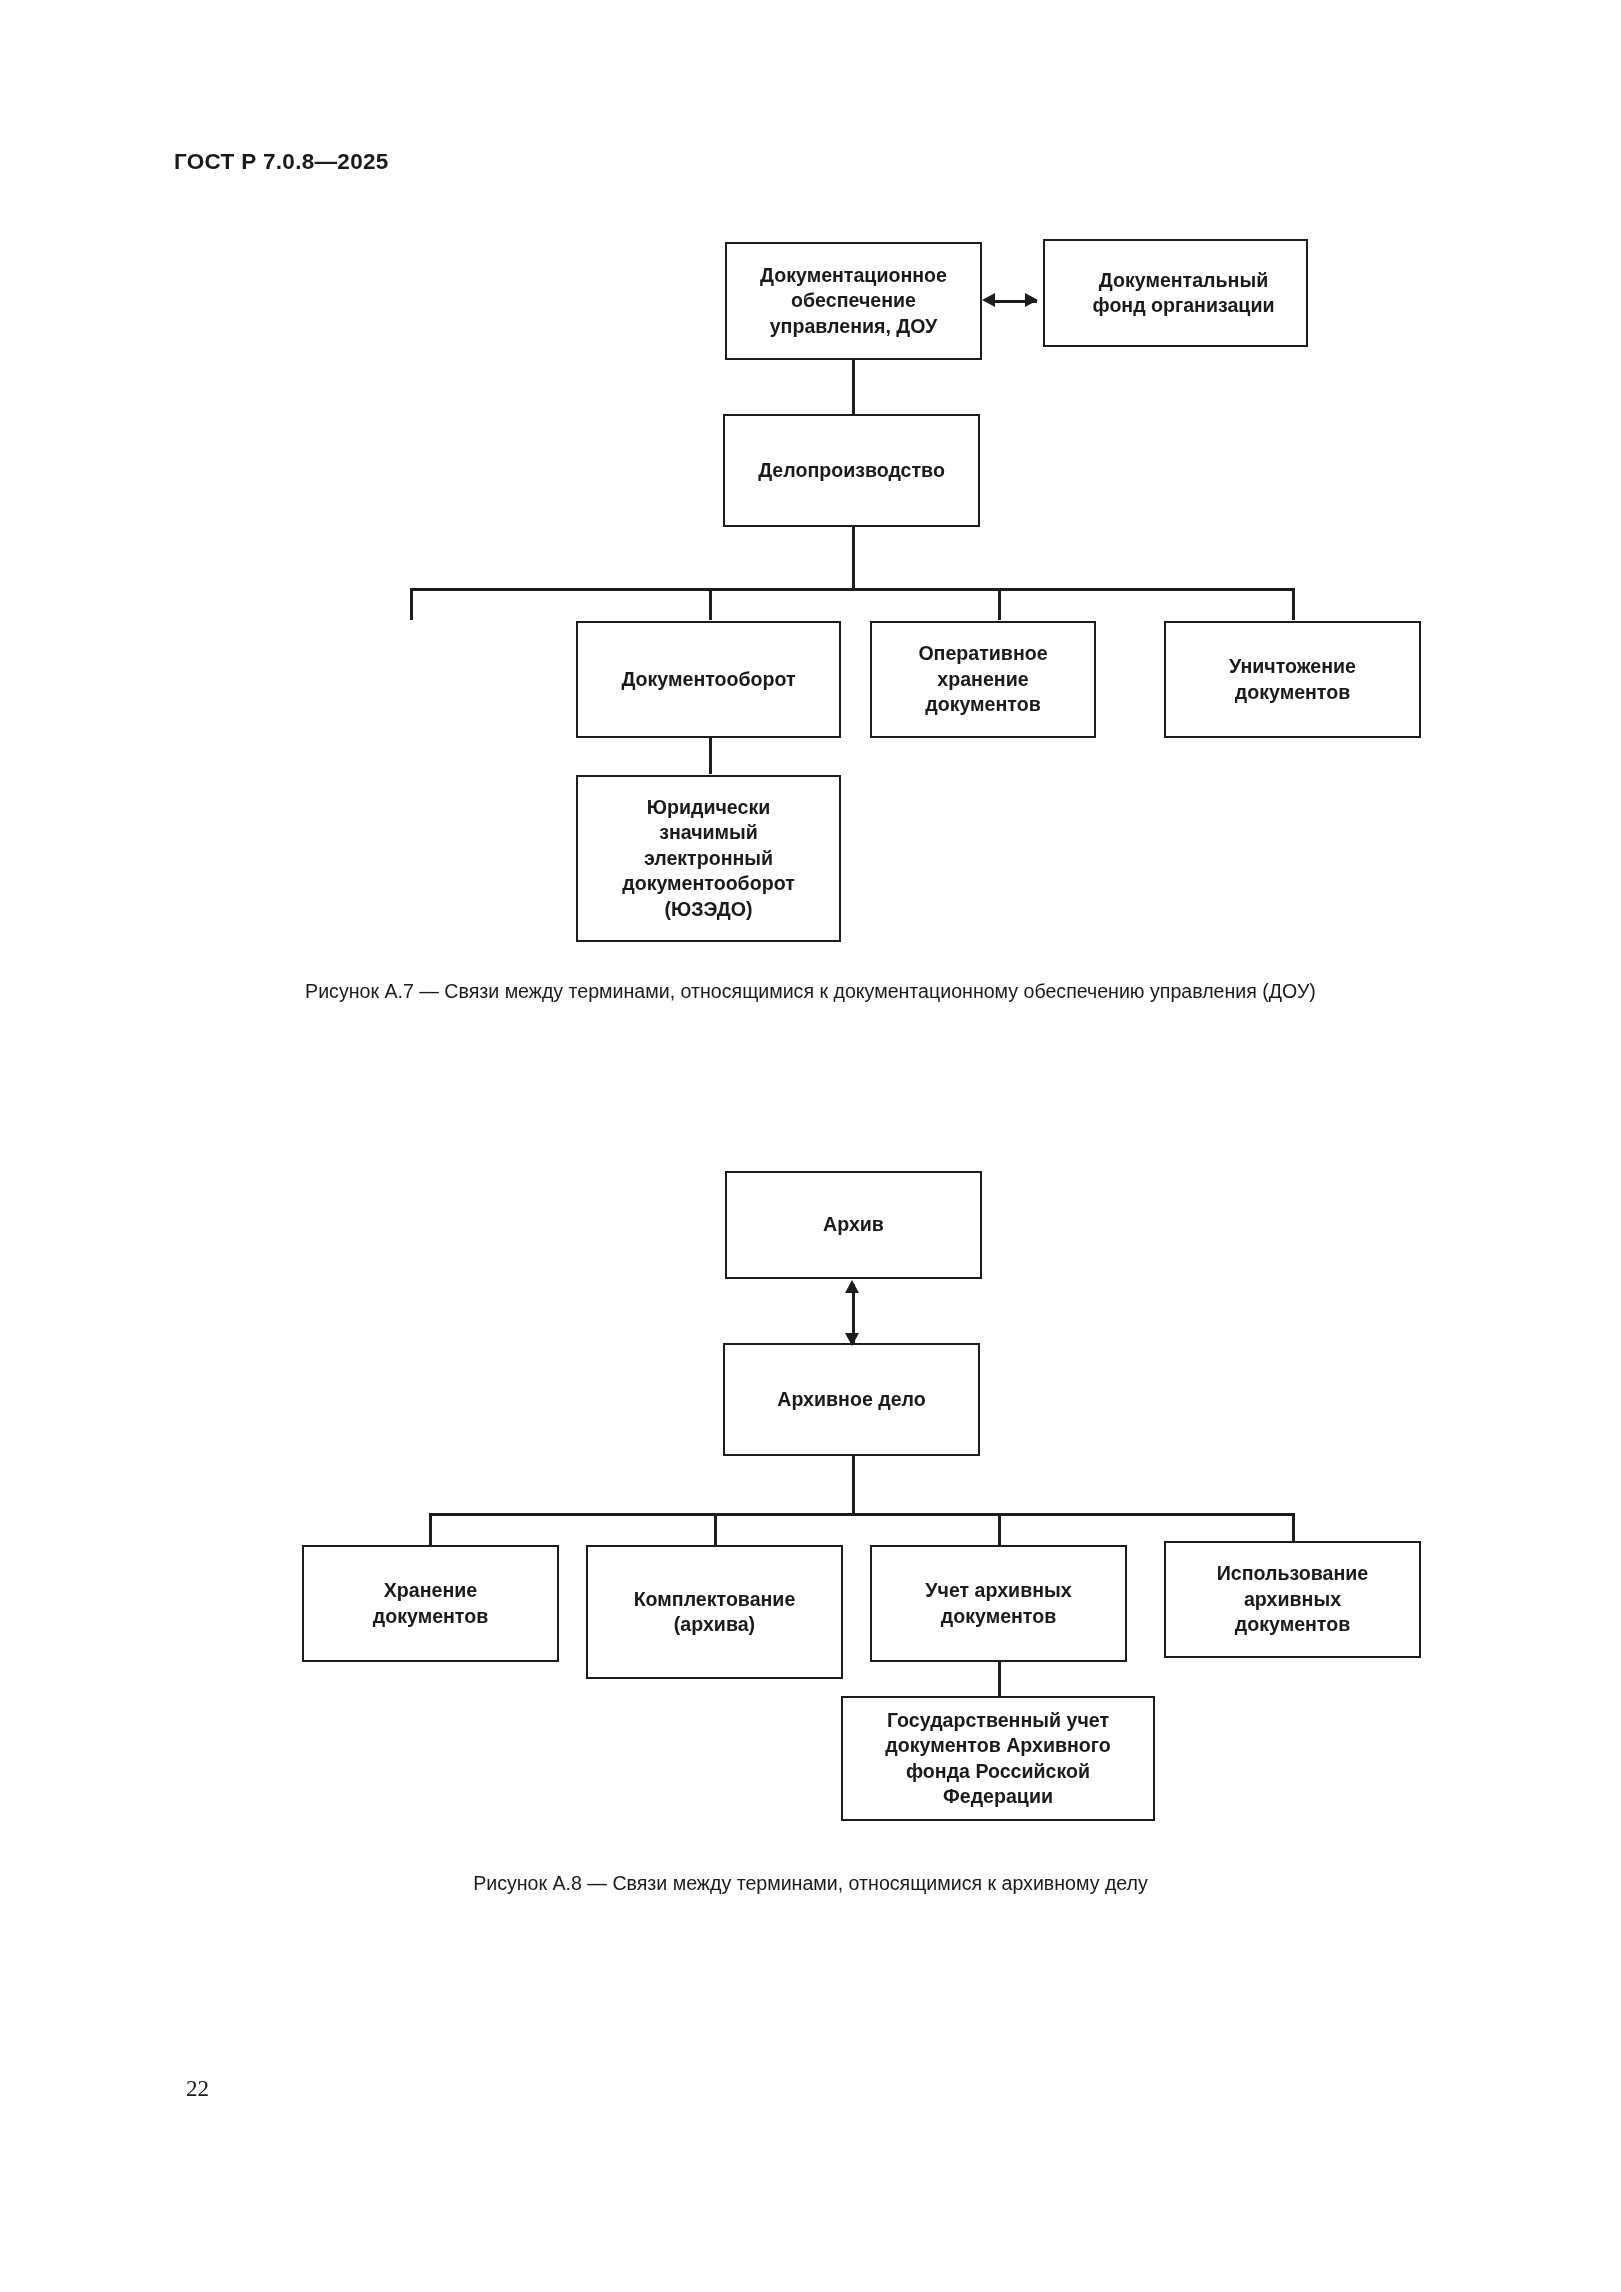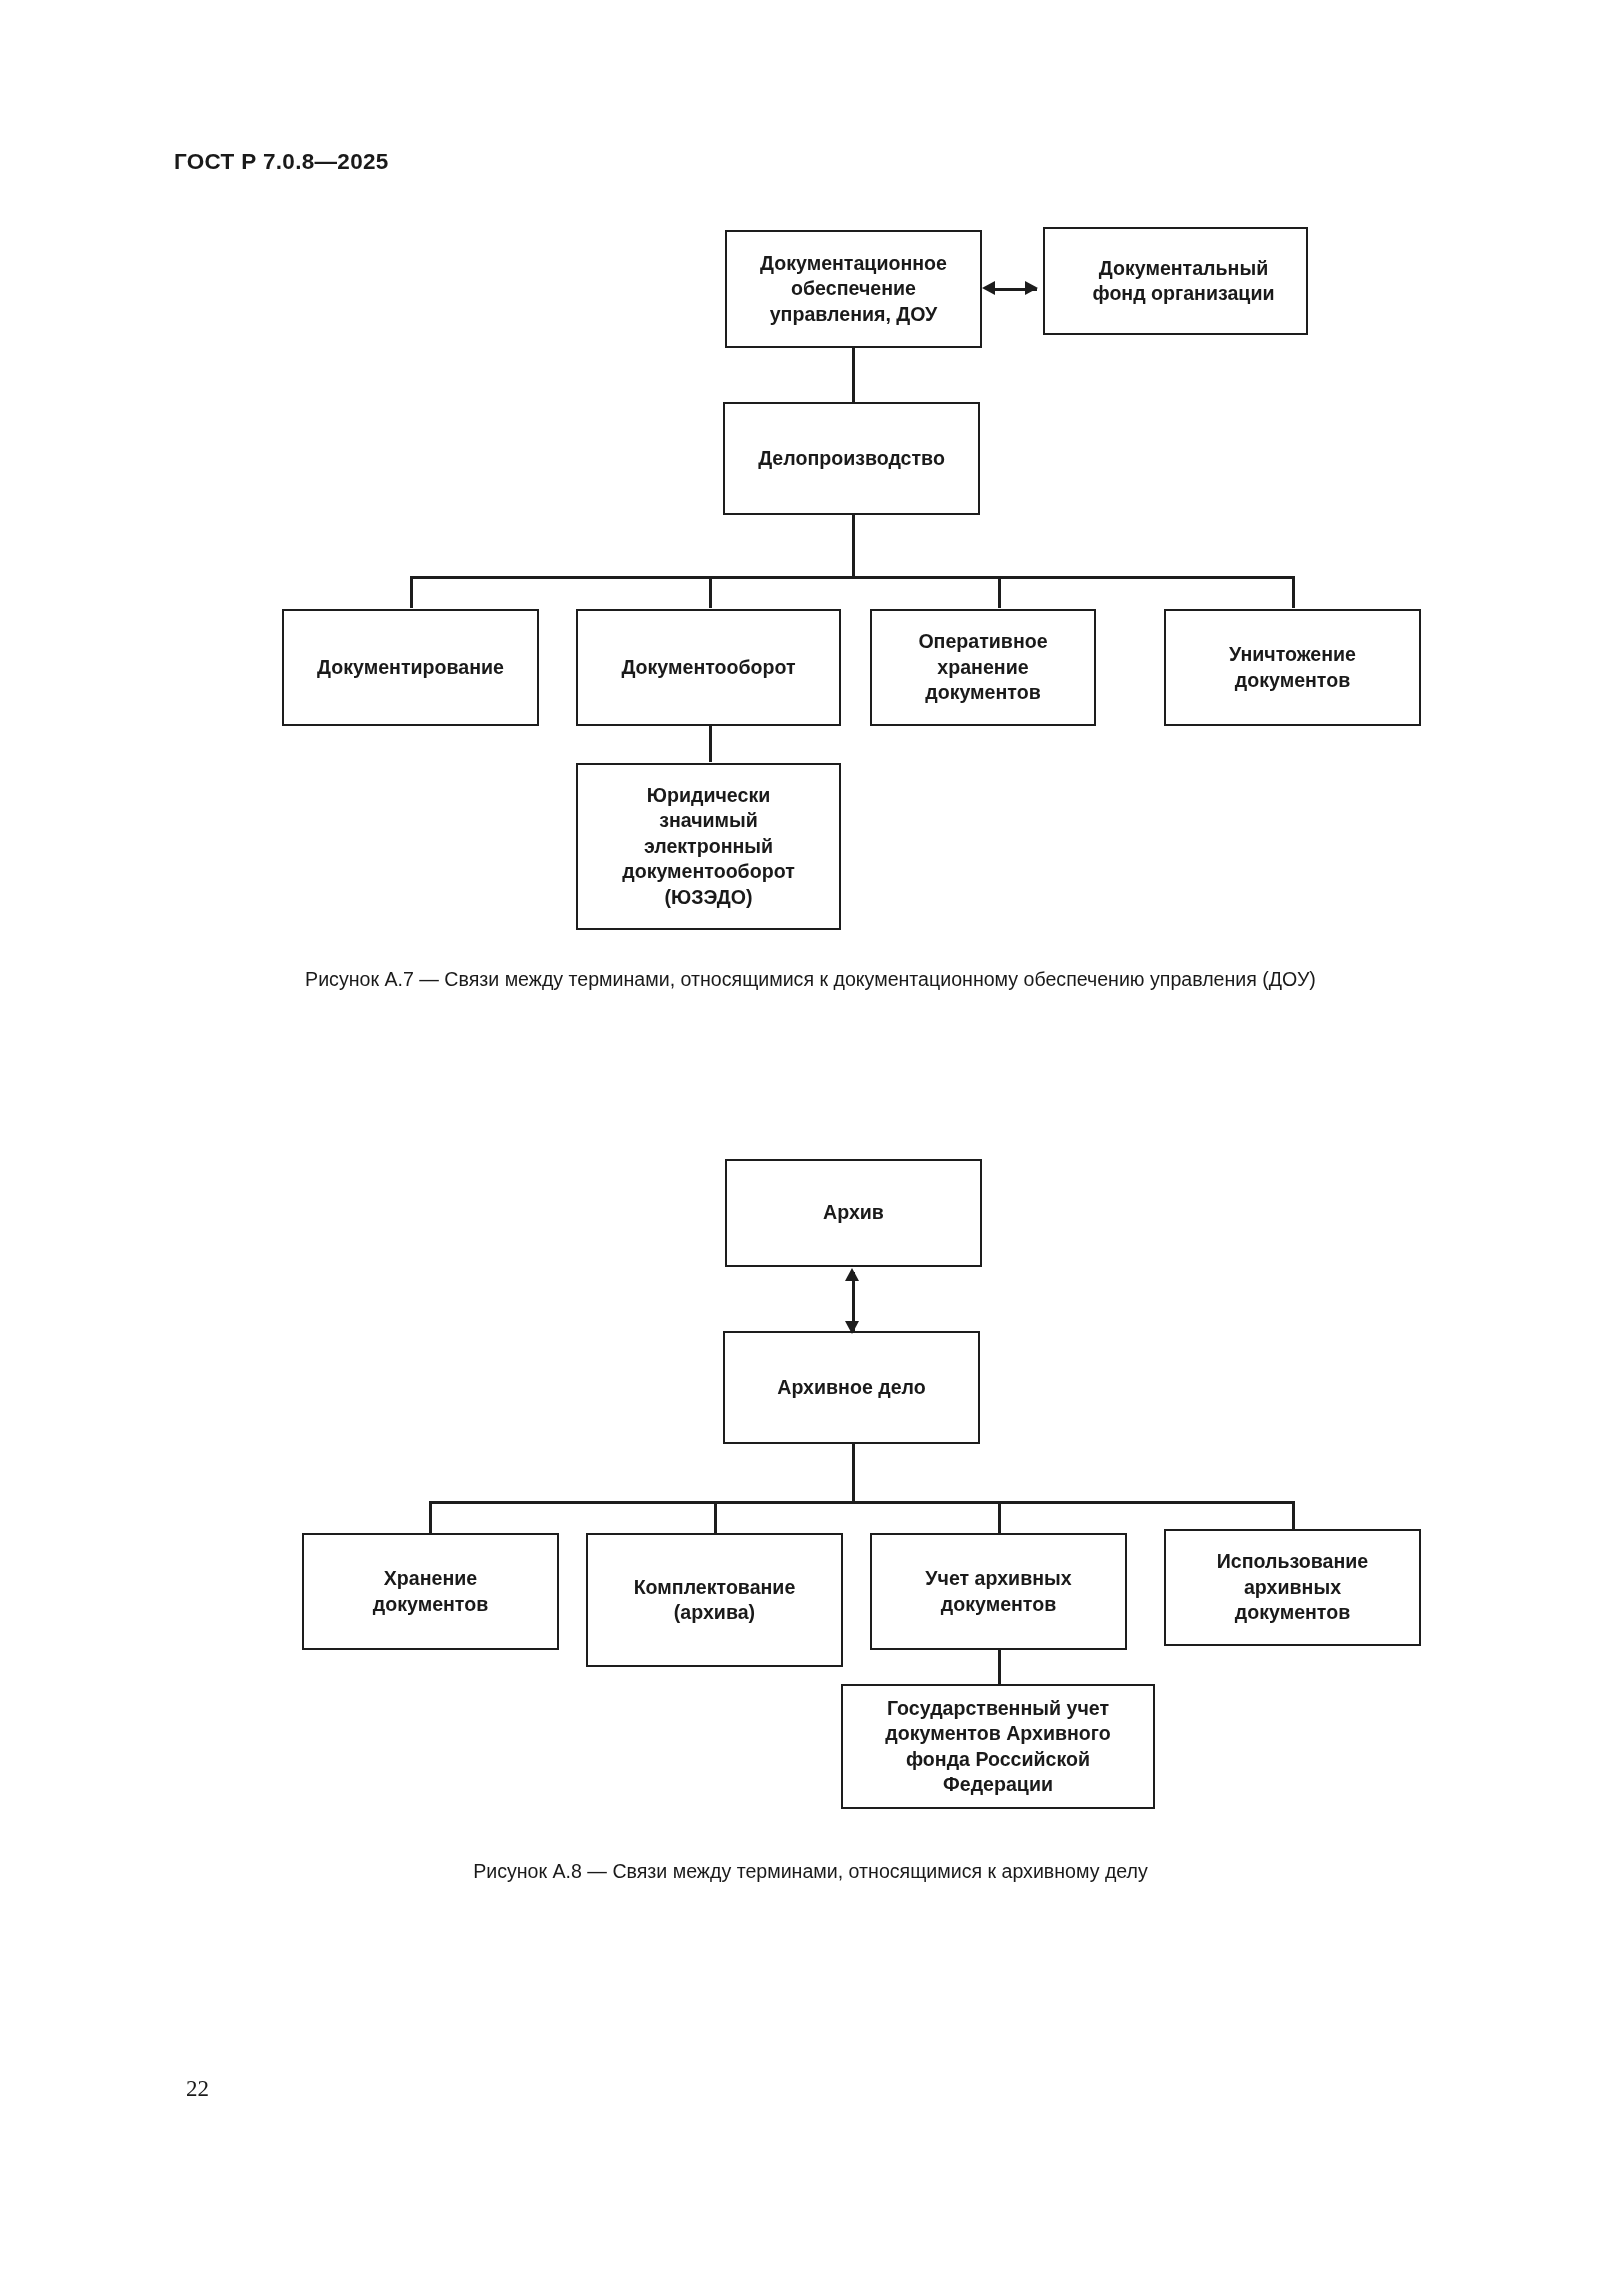--- a/index.html
+++ b/index.html
@@ -33,20 +33,21 @@
     top: 2076px;
     font-size: 23px;
     font-family: "Liberation Serif", serif;
   }
 
   
   .figure {
     position: absolute;
     left: 0;
     width: 1621px;
+    margin-top: 12px;
   }
   .fig-canvas {
     position: relative;
     width: 1621px;
   }
 
   
   .node {
     position: absolute;
     box-sizing: border-box;
@@ -144,23 +145,20 @@
 
     <div class="conn v" style="left:852px; top:515px; height:62px;"></div>
 
     <div class="conn h" style="left:410px; top:576px; width:885px;"></div>
 
     <div class="conn v" style="left:410px; top:576px; height:32px;"></div>
     <div class="conn v" style="left:709px; top:576px; height:32px;"></div>
     <div class="conn v" style="left:998px; top:576px; height:32px;"></div>
     <div class="conn v" style="left:1292px; top:576px; height:32px;"></div>
 
-    <div class="node" style="left:282px; top:609px; width:257px; height:117px;">
-      <span class="node-label">Документирование</span>
-    </div>
 
     <div class="node" style="left:576px; top:609px; width:265px; height:117px;">
       <span class="node-label">Документооборот</span>
     </div>
 
     <div class="node" style="left:870px; top:609px; width:226px; height:117px;">
       <span class="node-label">Оперативное
 хранение
 документов</span>
     </div>

